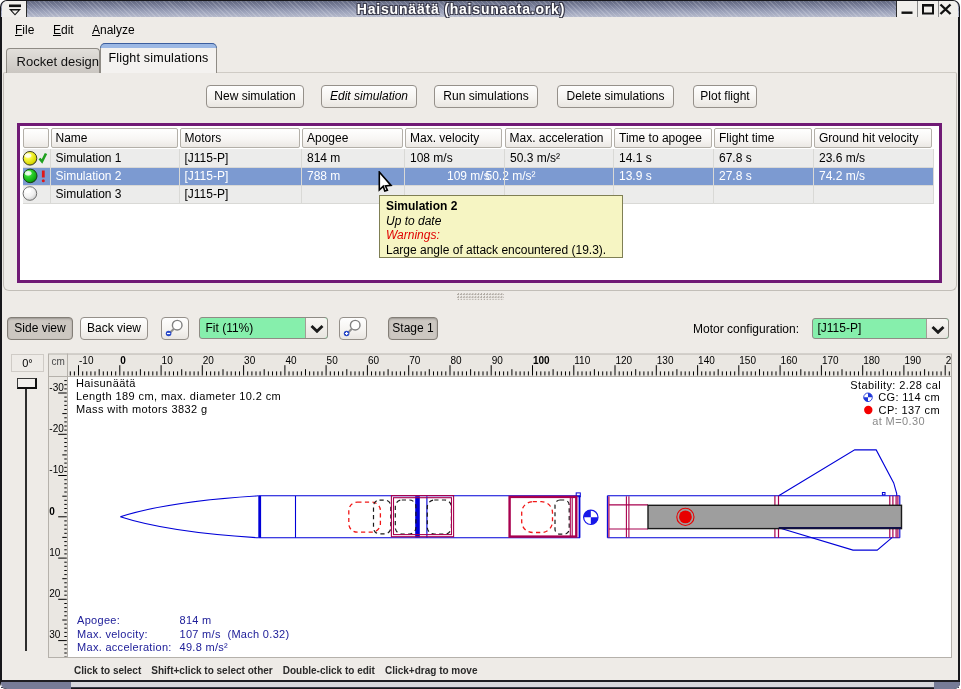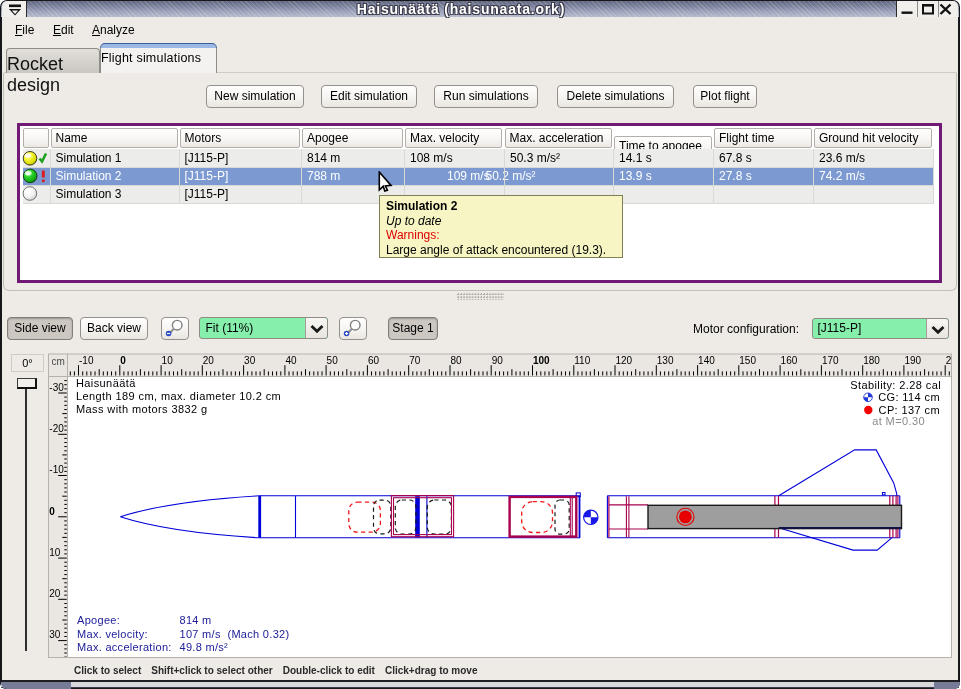--- a/index.html
+++ b/index.html
@@ -24,22 +24,22 @@
 #menubtn { position:absolute; left:2px; top:1px; width:25px; height:16px; background:#f1efec; border-right:1px solid #2a2a2a; border-radius:5px 0 0 0; }
 #winbtns { position:absolute; left:896px; top:1px; width:62px; height:16px; background:#f1efec; border-left:1px solid #2a2a2a; border-radius:0 5px 0 0; }
 .winbtn-sep { position:absolute; top:0px; width:1px; height:16px; background:#8a8a8a; }
 
 
 #menubar { position:absolute; left:2px; top:18px; width:957px; height:26px; }
 .menuitem { position:absolute; top:5px; font-size:12px; color:#000; }
 .u { text-decoration:underline; }
 
 
-.tab0 { position:absolute; left:6px; top:48px; width:94px; height:25px; background:linear-gradient(180deg,#e2dfdb,#cac6c1); border:1px solid #8f8b85; border-bottom:none; border-radius:4px 4px 0 0; text-align:left; font-size:18px; padding-top:5px; color:#111; }
-.tab1 { position:absolute; left:100px; top:43px; width:117px; height:30px; background:#f4f2f0; border:1px solid #8f8b85; border-bottom:none; border-top:none; border-radius:6px 6px 0 0; font-size:12.5px; letter-spacing:0.2px; padding-top:8px; color:#000; }
+.tab0 { position:absolute; left:6px; top:48px; width:94px; height:25px; background:linear-gradient(180deg,#e2dfdb,#cac6c1); border:1px solid #8f8b85; border-bottom:none; border-radius:4px 4px 0 0; text-align:right; font-size:13px; padding-top:5px; color:#111; }
+.tab1 { position:absolute; left:100px; top:43px; width:117px; height:30px; background:#f4f2f0; border:1px solid #8f8b85; border-bottom:none; border-top:none; border-radius:6px 6px 0 0; text-align:center; font-size:12.5px; letter-spacing:0.2px; padding-top:8px; color:#000; }
 .tab1top { position:absolute; left:100px; top:43px; width:117px; height:4.5px; background:#9cb8e4; border-top:1.5px solid #3a5d9e; border-left:1px solid #54729f; border-right:1px solid #54729f; border-radius:6px 6px 0 0;}
 #notebook { position:absolute; left:3px; top:72px; width:954px; height:219px; border:1px solid #c2beb8; border-top:1px solid #cfcbc5; border-radius:2px 2px 6px 6px; }
 
 
 .btn { position:absolute; height:23px; background:linear-gradient(180deg,#fefefe 0%,#f6f4f1 55%,#e9e6e1 100%); border:1px solid #95908a; border-radius:4px; font-size:12px; color:#000; text-align:center; line-height:21px; }
 .pressed { background:#ccc7c1; box-shadow:inset 0 1px 2px rgba(0,0,0,0.25); border:1px solid #837e77; }
 
 
 #tablepane { position:absolute; left:17px; top:123px; width:925px; height:160px; background:#fff; border:3px solid #701a75; }
 .hcell { position:absolute; top:1.5px; height:20px; background:linear-gradient(180deg,#ffffff 0%,#f7f5f3 60%,#ebe8e4 100%); border:1px solid #b3afa8; border-radius:2px; font-size:12px; color:#000; line-height:18.5px; padding-left:4px; }
@@ -107,34 +107,34 @@
     <div class="menuitem" style="left:51px;"><span class="u">E</span>dit</div>
     <div class="menuitem" style="left:90px;"><span class="u">A</span>nalyze</div>
   </div>
 
   <div id="notebook"></div>
   <div class="tab0">Rocket design</div>
   <div class="tab1">Flight simulations</div>
   <div class="tab1top"></div>
 
   <div class="btn" style="left:206px; top:84.5px; width:98px;">New simulation</div>
-  <div class="btn" style="left:321px; top:84.5px; width:96px;">Edit simulation</div>
+  <div class="btn" style="left:321px; top:84.5px; width:96px;font-style:italic;">Edit simulation</div>
   <div class="btn" style="left:434px; top:84.5px; width:104px;">Run simulations</div>
   <div class="btn" style="left:557px; top:84.5px; width:117px;">Delete simulations</div>
   <div class="btn" style="left:693px; top:84.5px; width:64px;">Plot flight</div>
 
   <div id="tablepane">
 
     <div class="hcell" style="left:2.5px;  width:26px;"></div>
     <div class="hcell" style="left:30.5px; width:127px;">Name</div>
     <div class="hcell" style="left:159.5px;width:120px;">Motors</div>
     <div class="hcell" style="left:282px;  width:101px;">Apogee</div>
     <div class="hcell" style="left:385px;  width:97px;">Max. velocity</div>
     <div class="hcell" style="left:484.5px;width:107px;">Max. acceleration</div>
-    <div class="hcell" style="left:594px;  width:98px;margin-top:8px;">Time to apogee</div>
+    <div class="hcell" style="left:594px;  width:98px;">Time to apogee</div>
     <div class="hcell" style="left:694px;  width:98px;">Flight time</div>
     <div class="hcell" style="left:794px;  width:118px;">Ground hit velocity</div>
 
     <div class="trow" style="top:22.5px;">
       <span class="tcell" style="left:33px;">Simulation 1</span>
       <span class="tcell" style="left:162px;">[J115-P]</span>
       <span class="tcell" style="left:284.5px;">814 m</span>
       <span class="tcell" style="left:387.5px;">108 m/s</span>
       <span class="tcell" style="left:487.5px;">50.3 m/s²</span>
       <span class="tcell" style="left:596.5px;">14.1 s</span>
@@ -198,21 +198,21 @@
       <path d="M23.3 20.5 L23.3 27.5" stroke="#e01818" stroke-width="2.8" fill="none"></path>
       <circle cx="23.3" cy="30.8" r="1.5" fill="#e01818"></circle>
       <circle cx="9.9" cy="43.5" r="6.8" fill="url(#ballW)" stroke="#707070" stroke-width="1"></circle>
       <ellipse cx="7.9" cy="40.8" rx="3.4" ry="2.2" fill="rgba(255,255,255,0.9)"></ellipse>
     </svg>
   </div>
 
   <div id="tooltip">
     <div style="font-weight:bold;">Simulation 2</div>
     <div style="font-style:italic;">Up to date</div>
-    <div style="color:#e00000;">Warnings:</div>
+    <div style="color:#e00000;font-style:italic;">Warnings:</div>
     <div>Large angle of attack encountered (19.3).</div>
   </div>
 
   <svg class="abs" style="left:378px; top:171px;" width="20" height="30" viewBox="0 0 20 30">
     <path d="M1.3 1 L1.3 19 L5.2 15.3 L6.8 20.1 L9.4 19.2 L7.4 14.9 L13 14.4 Z" fill="#fff" stroke="#000" stroke-width="1.6" stroke-linejoin="miter"></path>
   </svg>
 
   <div id="grip"></div>
 
   <div class="btn pressed ctl" style="left:7px; width:66px;">Side view</div>

